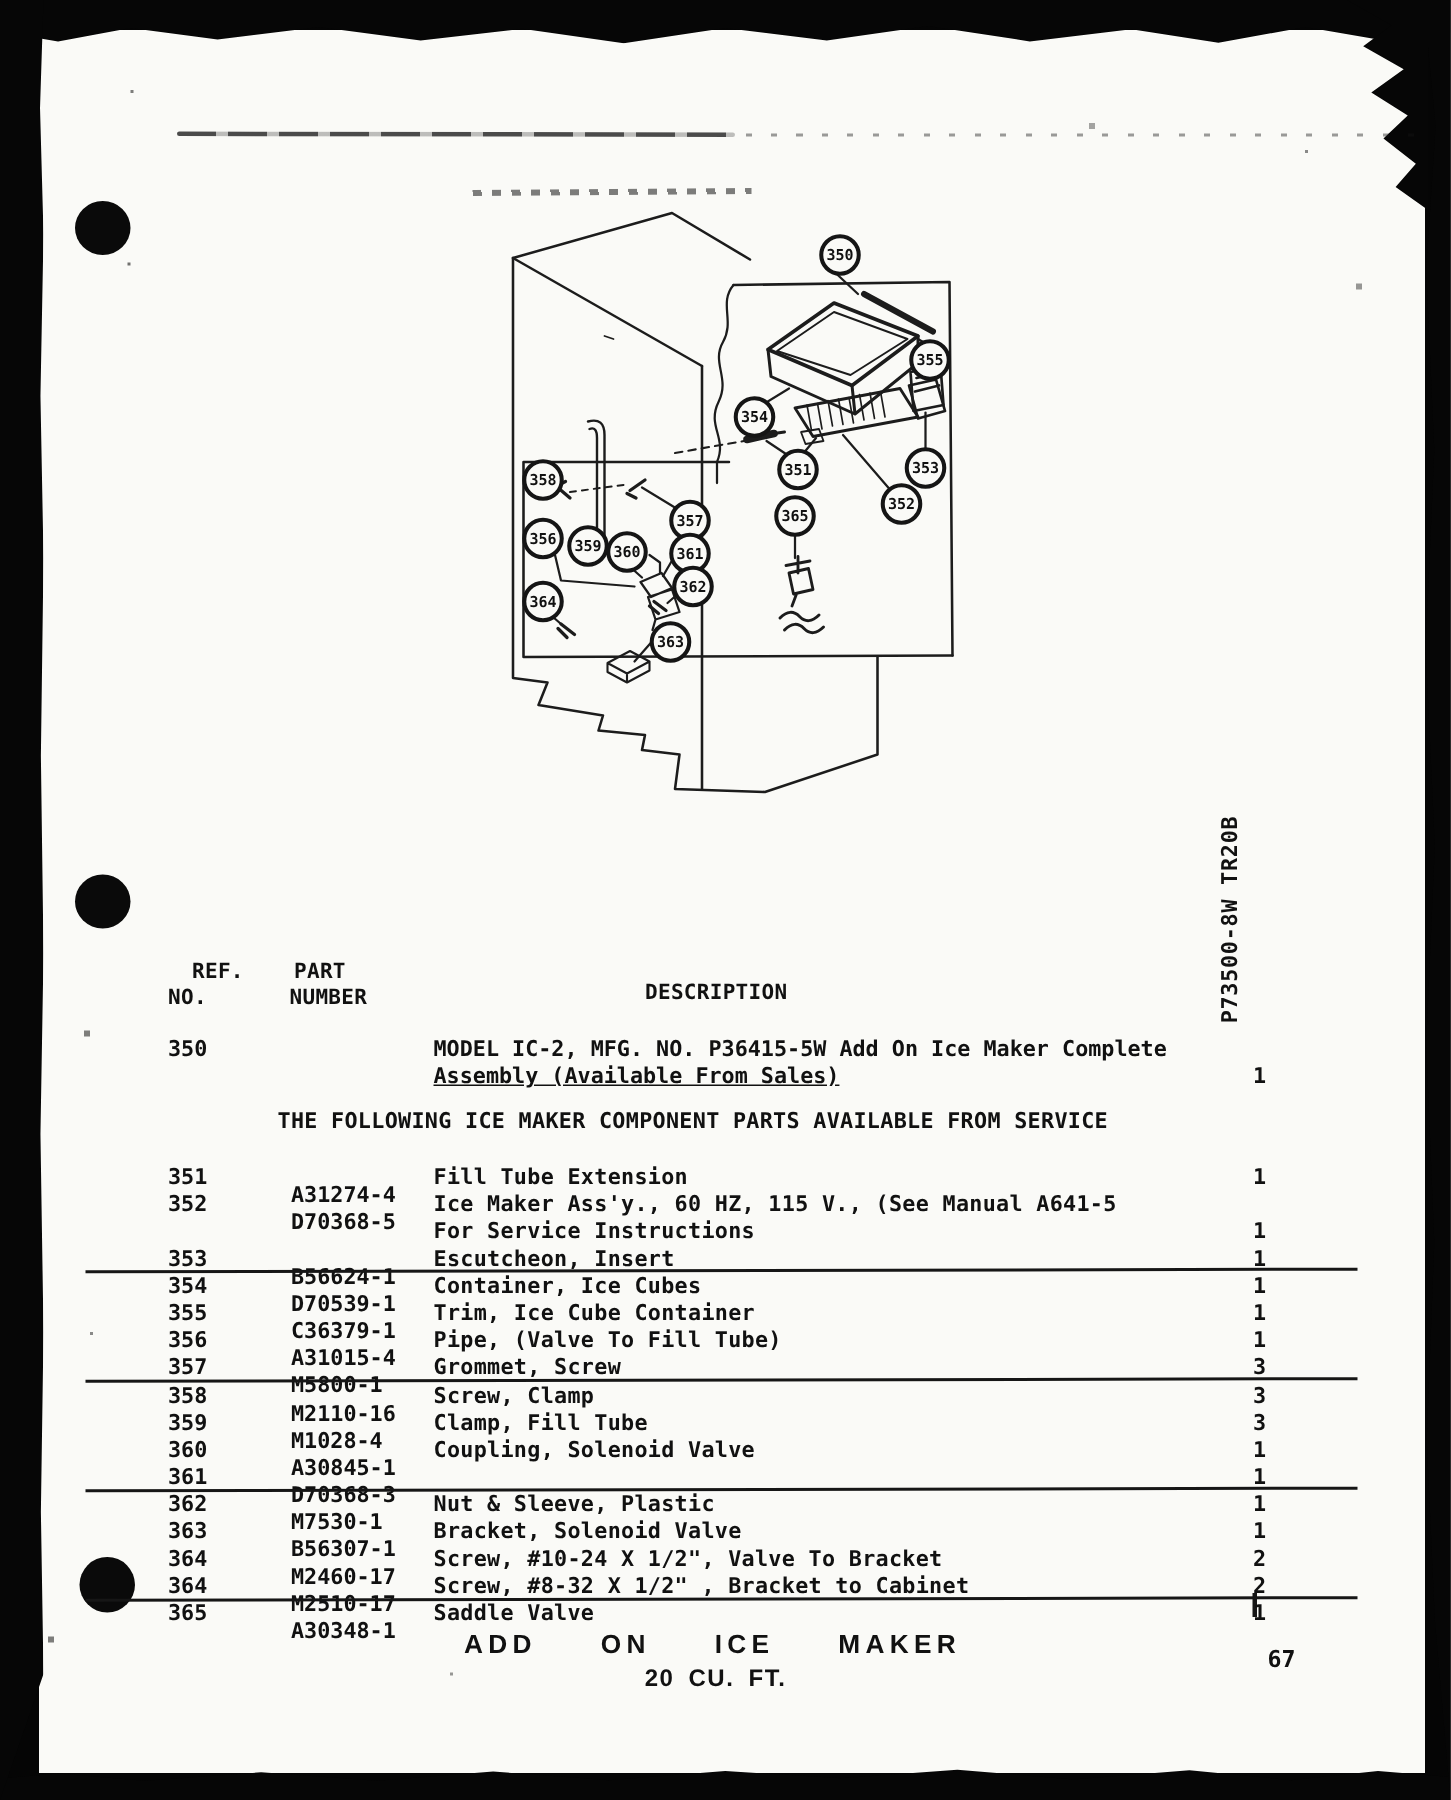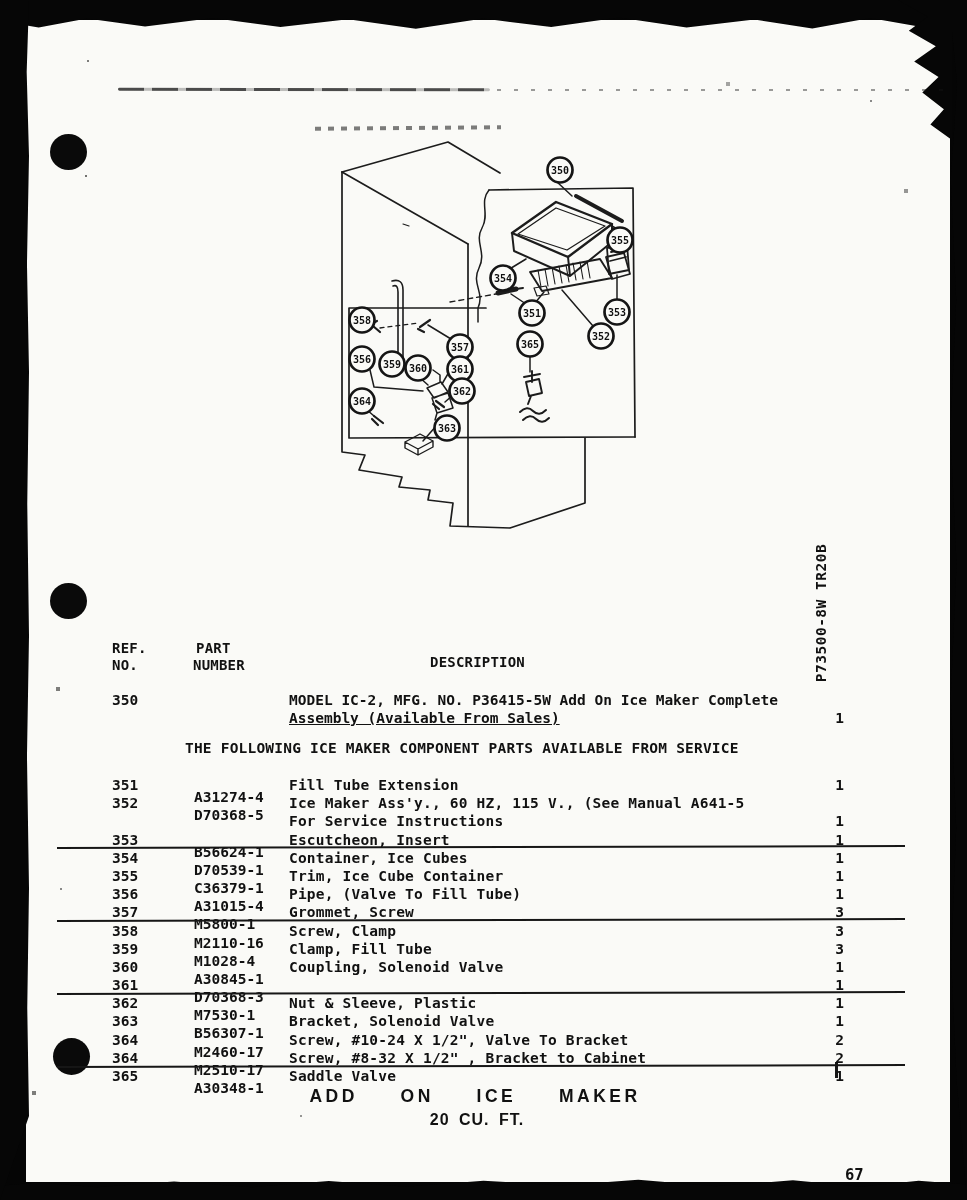--- a/index.html
+++ b/index.html
@@ -48,21 +48,21 @@
   .c-qty{left:747px;width:40px;text-align:right;}
   .t-row{position:relative;}
   .t-row.ruled::after{content:'';position:absolute;left:0;bottom:0;width:848px;height:2.4px;
     background:#161616;transform:rotate(-.12deg);}
   .intro{font-size:14.5px;}
   .section-note{font-size:14.5px;letter-spacing:.2px;}
   .footer-title{left:290px;top:1086px;width:370px;text-align:center;font-family:"Liberation Sans",sans-serif;
     font-size:17.5px;letter-spacing:3.5px;word-spacing:13px;}
   .footer-sub{left:377px;top:1111px;width:200px;text-align:center;font-family:"Liberation Sans",sans-serif;
     font-size:16px;letter-spacing:1px;word-spacing:4px;}
-  .page-num{left:845px;top:1166px;font-size:15.5px;}
+  .page-num{left:845px;top:1097px;font-size:15.5px;}
   
   #diagram{position:absolute;left:320px;top:120px;}
   #diagram path,#diagram ellipse{fill:none;stroke:#1c1c1c;stroke-linecap:round;stroke-linejoin:round;}
   .callout-txt{font:700 10px "DejaVu Sans Mono",monospace;fill:#111;}
 </style>
 </head>
 <body>
 
 <div class="stage">
   <div class="page"></div>
@@ -205,21 +205,21 @@
           <circle cx="42" cy="281" r="12.5" fill="#fafaf7" stroke="#151515" stroke-width="2.7"></circle>
           <text x="42" y="284.5" text-anchor="middle" class="callout-txt">364</text>
         </g>
         <g>
           <circle cx="127" cy="308" r="12.5" fill="#fafaf7" stroke="#151515" stroke-width="2.7"></circle>
           <text x="127" y="311.5" text-anchor="middle" class="callout-txt">363</text>
         </g>
       </g>
   </svg>
 
-  <div class="t hdr" style="left:112px;top:640px;">REF.</div>
+  <div class="t hdr" style="left:128px;top:640px;">REF.</div>
   <div class="t hdr" style="left:112px;top:657px;">NO.</div>
   <div class="t hdr" style="left:196px;top:640px;">PART</div>
   <div class="t hdr" style="left:193px;top:657px;">NUMBER</div>
   <div class="t hdr" style="left:430px;top:654px;">DESCRIPTION</div>
 
   <div class="t intro" style="left:112px;top:692px;">350</div>
   <div class="t intro" style="left:289px;top:692px;text-align:right;">MODEL IC-2, MFG. NO. P36415-5W Add On Ice Maker Complete</div>
   <div class="t intro" style="left:289px;top:710px;text-decoration:underline;">Assembly (Available From Sales)</div>
   <div class="t intro" style="left:814px;top:710px;width:30px;text-align:right;">1</div>
   <div class="t section-note" style="left:185px;top:740px;">THE FOLLOWING ICE MAKER COMPONENT PARTS AVAILABLE FROM SERVICE</div>

